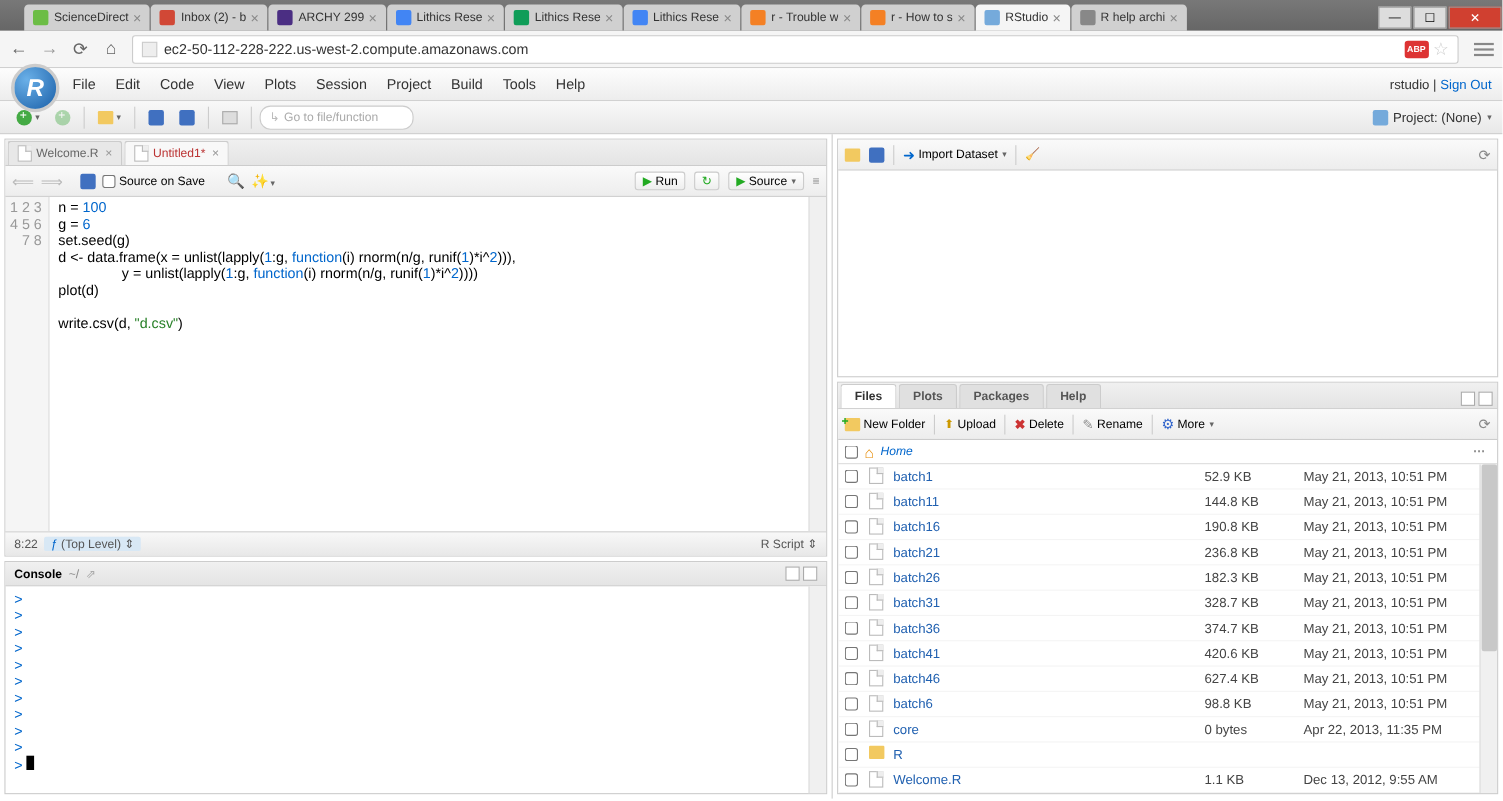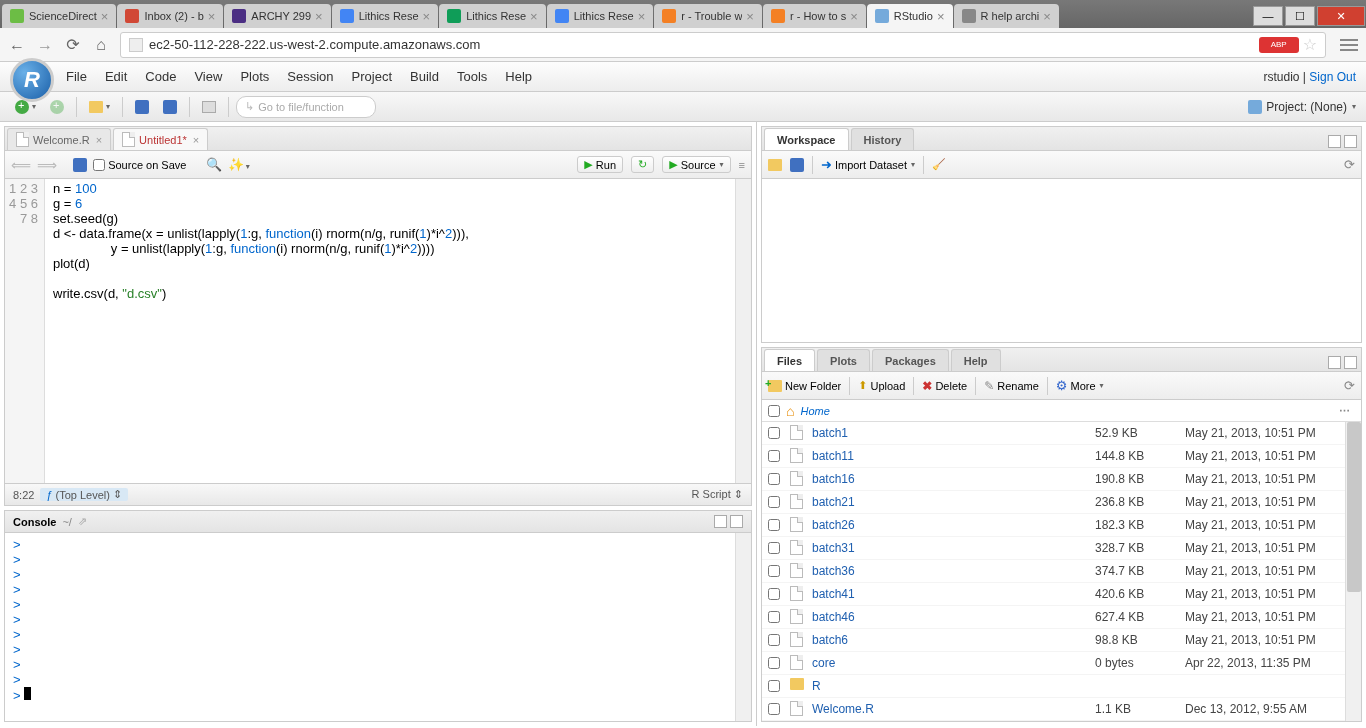--- a/index.html
+++ b/index.html
@@ -1,33 +1,33 @@
 <!DOCTYPE html>
 <html><head>
 <meta charset="utf-8">
 <style>
 * { margin:0; padding:0; box-sizing:border-box; font-family:"Segoe UI",Arial,sans-serif; }
 body { width:1366px; height:728px; background:#fff; overflow:hidden; font-size:12px; }
 
 
-.chrome-tabs { height:28px; background:linear-gradient(#787878,#666); display:flex; align-items:flex-end; padding-left:2px; }
+.chrome-tabs { height:28px; background:linear-gradient(#787878,#666); display:flex; align-items:flex-end; padding-left:22px; }
 .ctab { height:24px; background:#d0d0d0; border-radius:4px 4px 0 0; display:flex; align-items:center; padding:0 8px; margin-right:1px; font-size:11px; color:#333; max-width:120px; position:relative; }
 .ctab.active { background:#f5f5f5; }
 .ctab .ico { width:14px; height:14px; margin-right:5px; border-radius:2px; flex-shrink:0; }
 .ctab .lbl { overflow:hidden; white-space:nowrap; text-overflow:ellipsis; flex:1; }
 .ctab .x { margin-left:4px; color:#888; font-size:13px; }
 .win-btns { margin-left:auto; display:flex; }
 .win-btn { width:30px; height:20px; background:#ddd; border:1px solid #999; margin:2px 1px; display:flex; align-items:center; justify-content:center; font-size:11px; }
 .win-btn.close { background:#d04030; color:#fff; width:48px; }
 
 .chrome-bar { height:34px; background:#f5f5f5; border-bottom:1px solid #ccc; display:flex; align-items:center; padding:0 8px; gap:10px; }
 .nav-ico { width:18px; height:18px; display:flex; align-items:center; justify-content:center; color:#666; font-size:16px; }
 .url-bar { flex:1; height:26px; border:1px solid #ccc; border-radius:3px; background:#fff; display:flex; align-items:center; padding:0 8px; font-size:13px; color:#333; }
 .url-bar .doc-ico { width:14px; height:14px; margin-right:6px; background:#eee; border:1px solid #ccc; }
-.url-bar .abp { width:40px; height:16px; background:#d33; color:#fff; border-radius:3px; font-size:8px; font-weight:normal; display:flex; align-items:center; justify-content:center; margin-left:4px; }
+.url-bar .abp { width:22px; height:16px; background:#d33; color:#fff; border-radius:3px; font-size:8px; font-weight:bold; display:flex; align-items:center; justify-content:center; margin-left:4px; }
 .star-ico { color:#ccc; font-size:16px; margin-left:4px; }
 .menu-ico { width:18px; display:flex; flex-direction:column; gap:3px; margin-left:4px; }
 .menu-ico span { height:2px; background:#888; }
 
 
 .rs-menubar { height:30px; background:linear-gradient(#fdfdfd,#ededed); border-bottom:1px solid #ccc; display:flex; align-items:center; padding:0 10px; }
 .rs-logo { width:44px; height:44px; border-radius:50%; background:radial-gradient(circle at 30% 30%,#6ab0e8,#1a5fa8); border:3px solid #ccc; margin-right:12px; margin-top:6px; position:relative; z-index:5; display:flex; align-items:center; justify-content:center; color:#fff; font-size:22px; font-weight:bold; font-style:italic; }
 .rs-menu-items { display:flex; gap:18px; color:#333; font-size:13px; }
 .rs-menu-items span { cursor:default; }
 .rs-right { margin-left:auto; font-size:12px; color:#333; }
@@ -349,28 +349,20 @@
 &gt;
 &gt; <span style="background:#000;width:7px;display:inline-block;height:13px"></span></div>
         <div class="code-scroll"></div>
       </div>
     </div>
   </div>
 
   <div class="rs-right-panes">
 
     <div class="tr-pane">
-      <div class="pane-tabs">
-        <div class="ptab active">Workspace</div>
-        <div class="ptab">History</div>
-        <div class="pane-win">
-            <div class="wbox"></div>
-            <div class="wbox"></div>
-          </div>
-      </div>
       <div class="pane-toolbar">
         <span class="i-folder-open"></span>
         <span class="i-save"></span>
         <span style="width:1px;height:18px;background:#ccc"></span>
         <span class="etb-item">
             <span class="i-arrow-blue">➜</span>
             <span>Import Dataset</span>
             <span class="caret">▾</span>
           </span>
         <span style="width:1px;height:18px;background:#ccc"></span>

